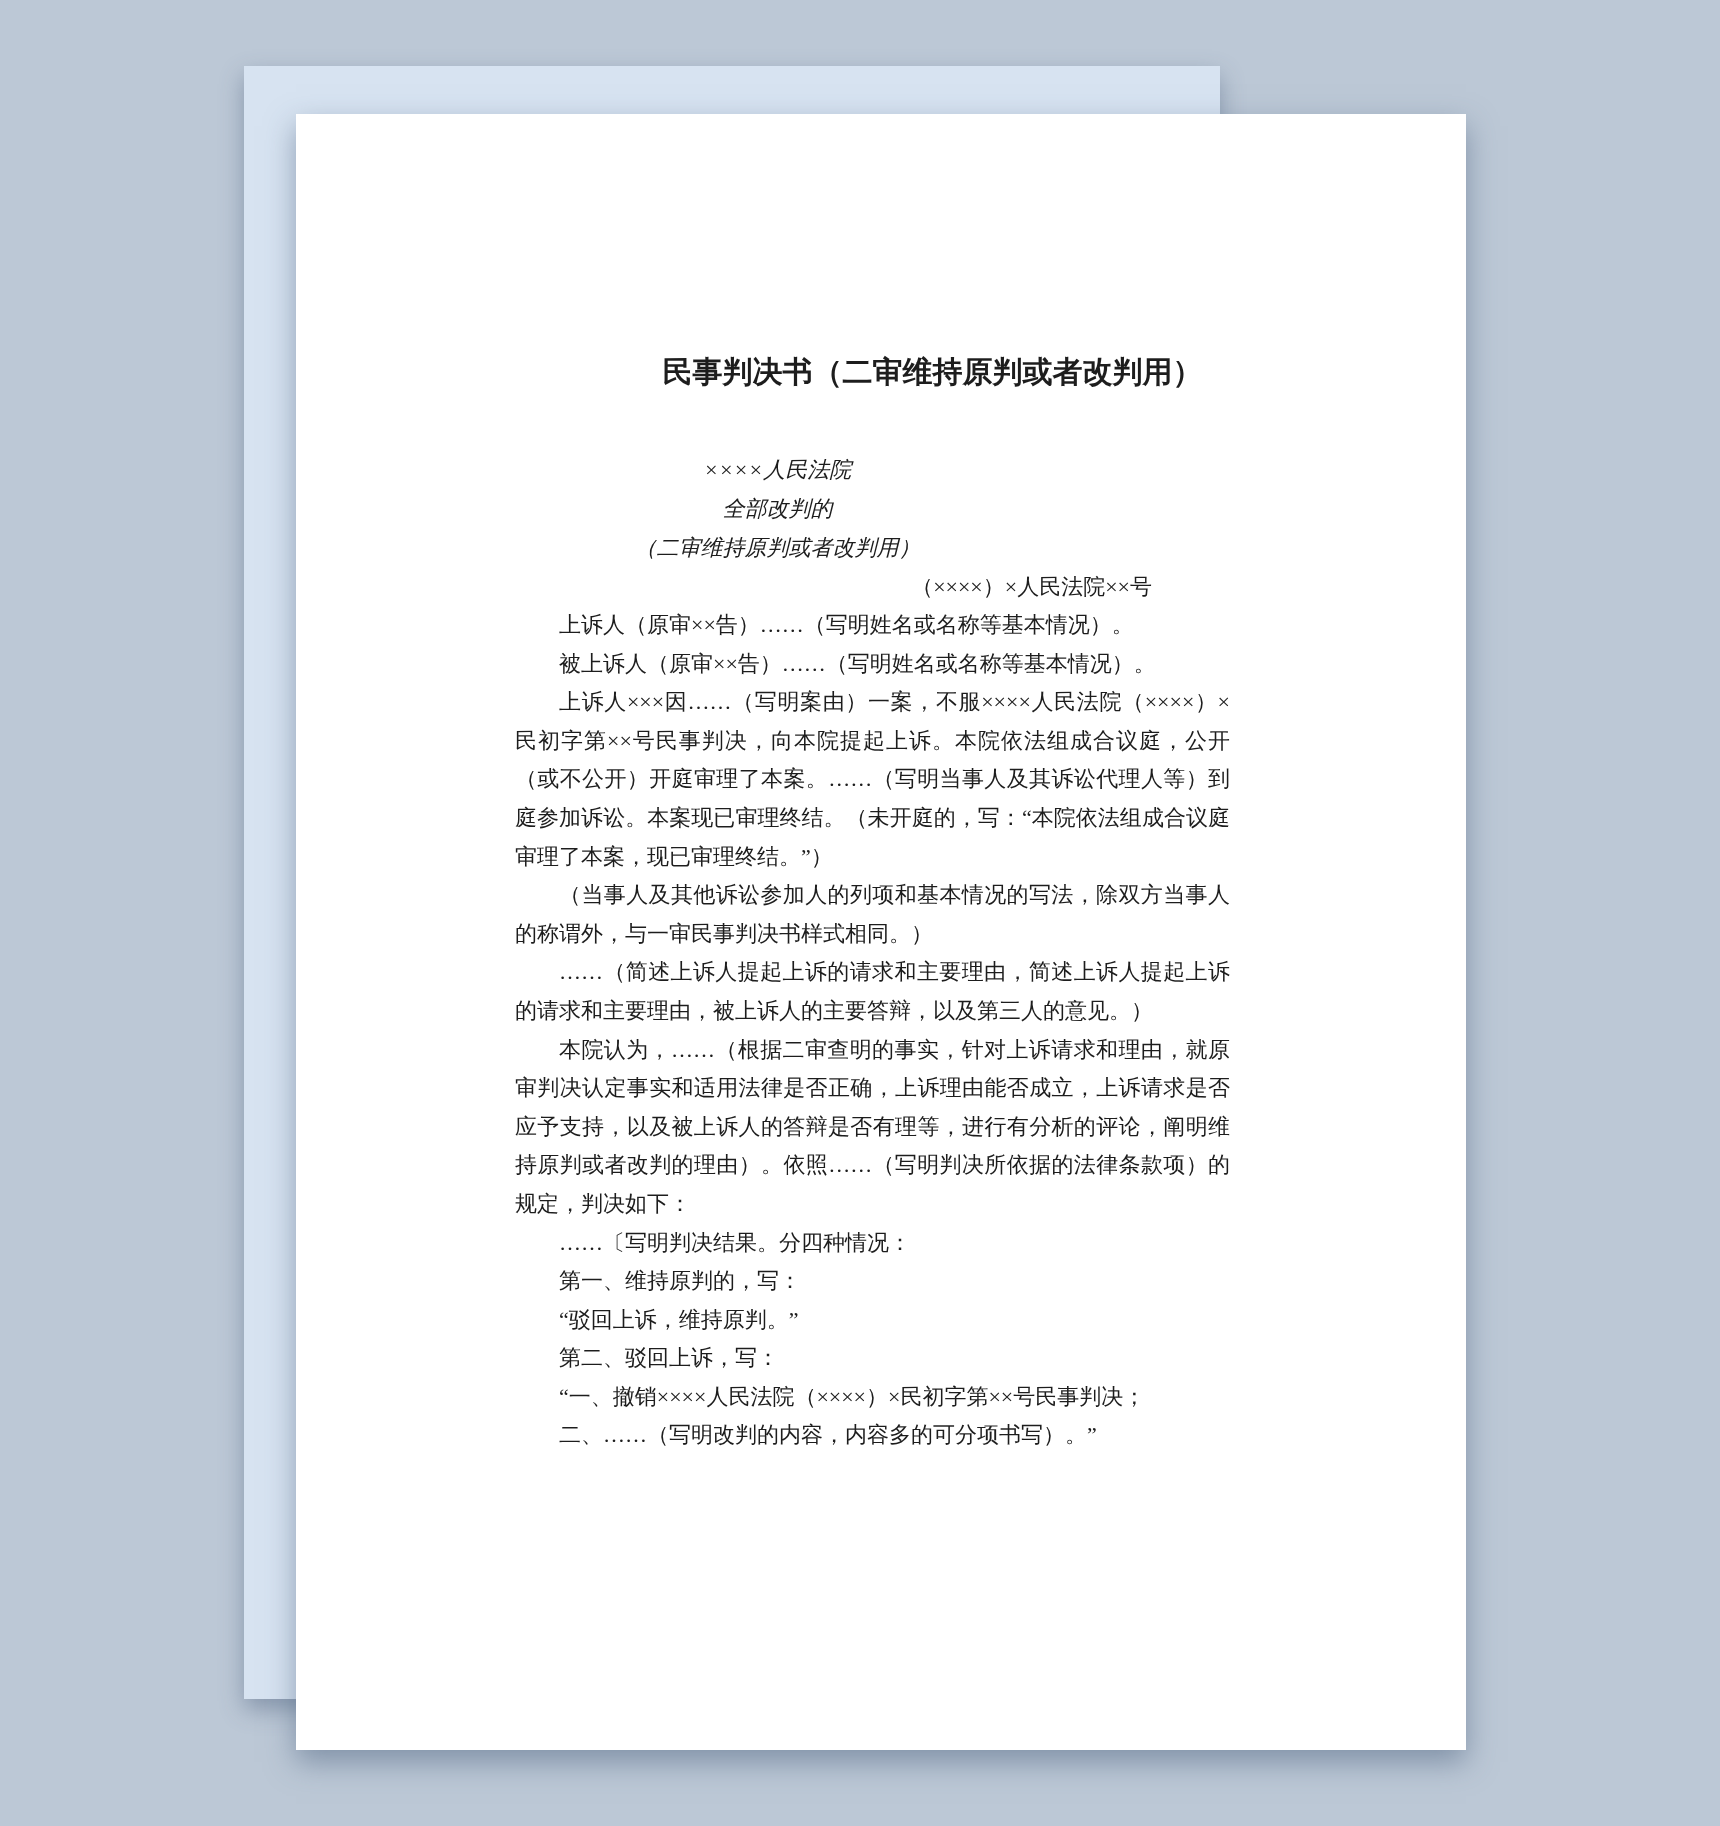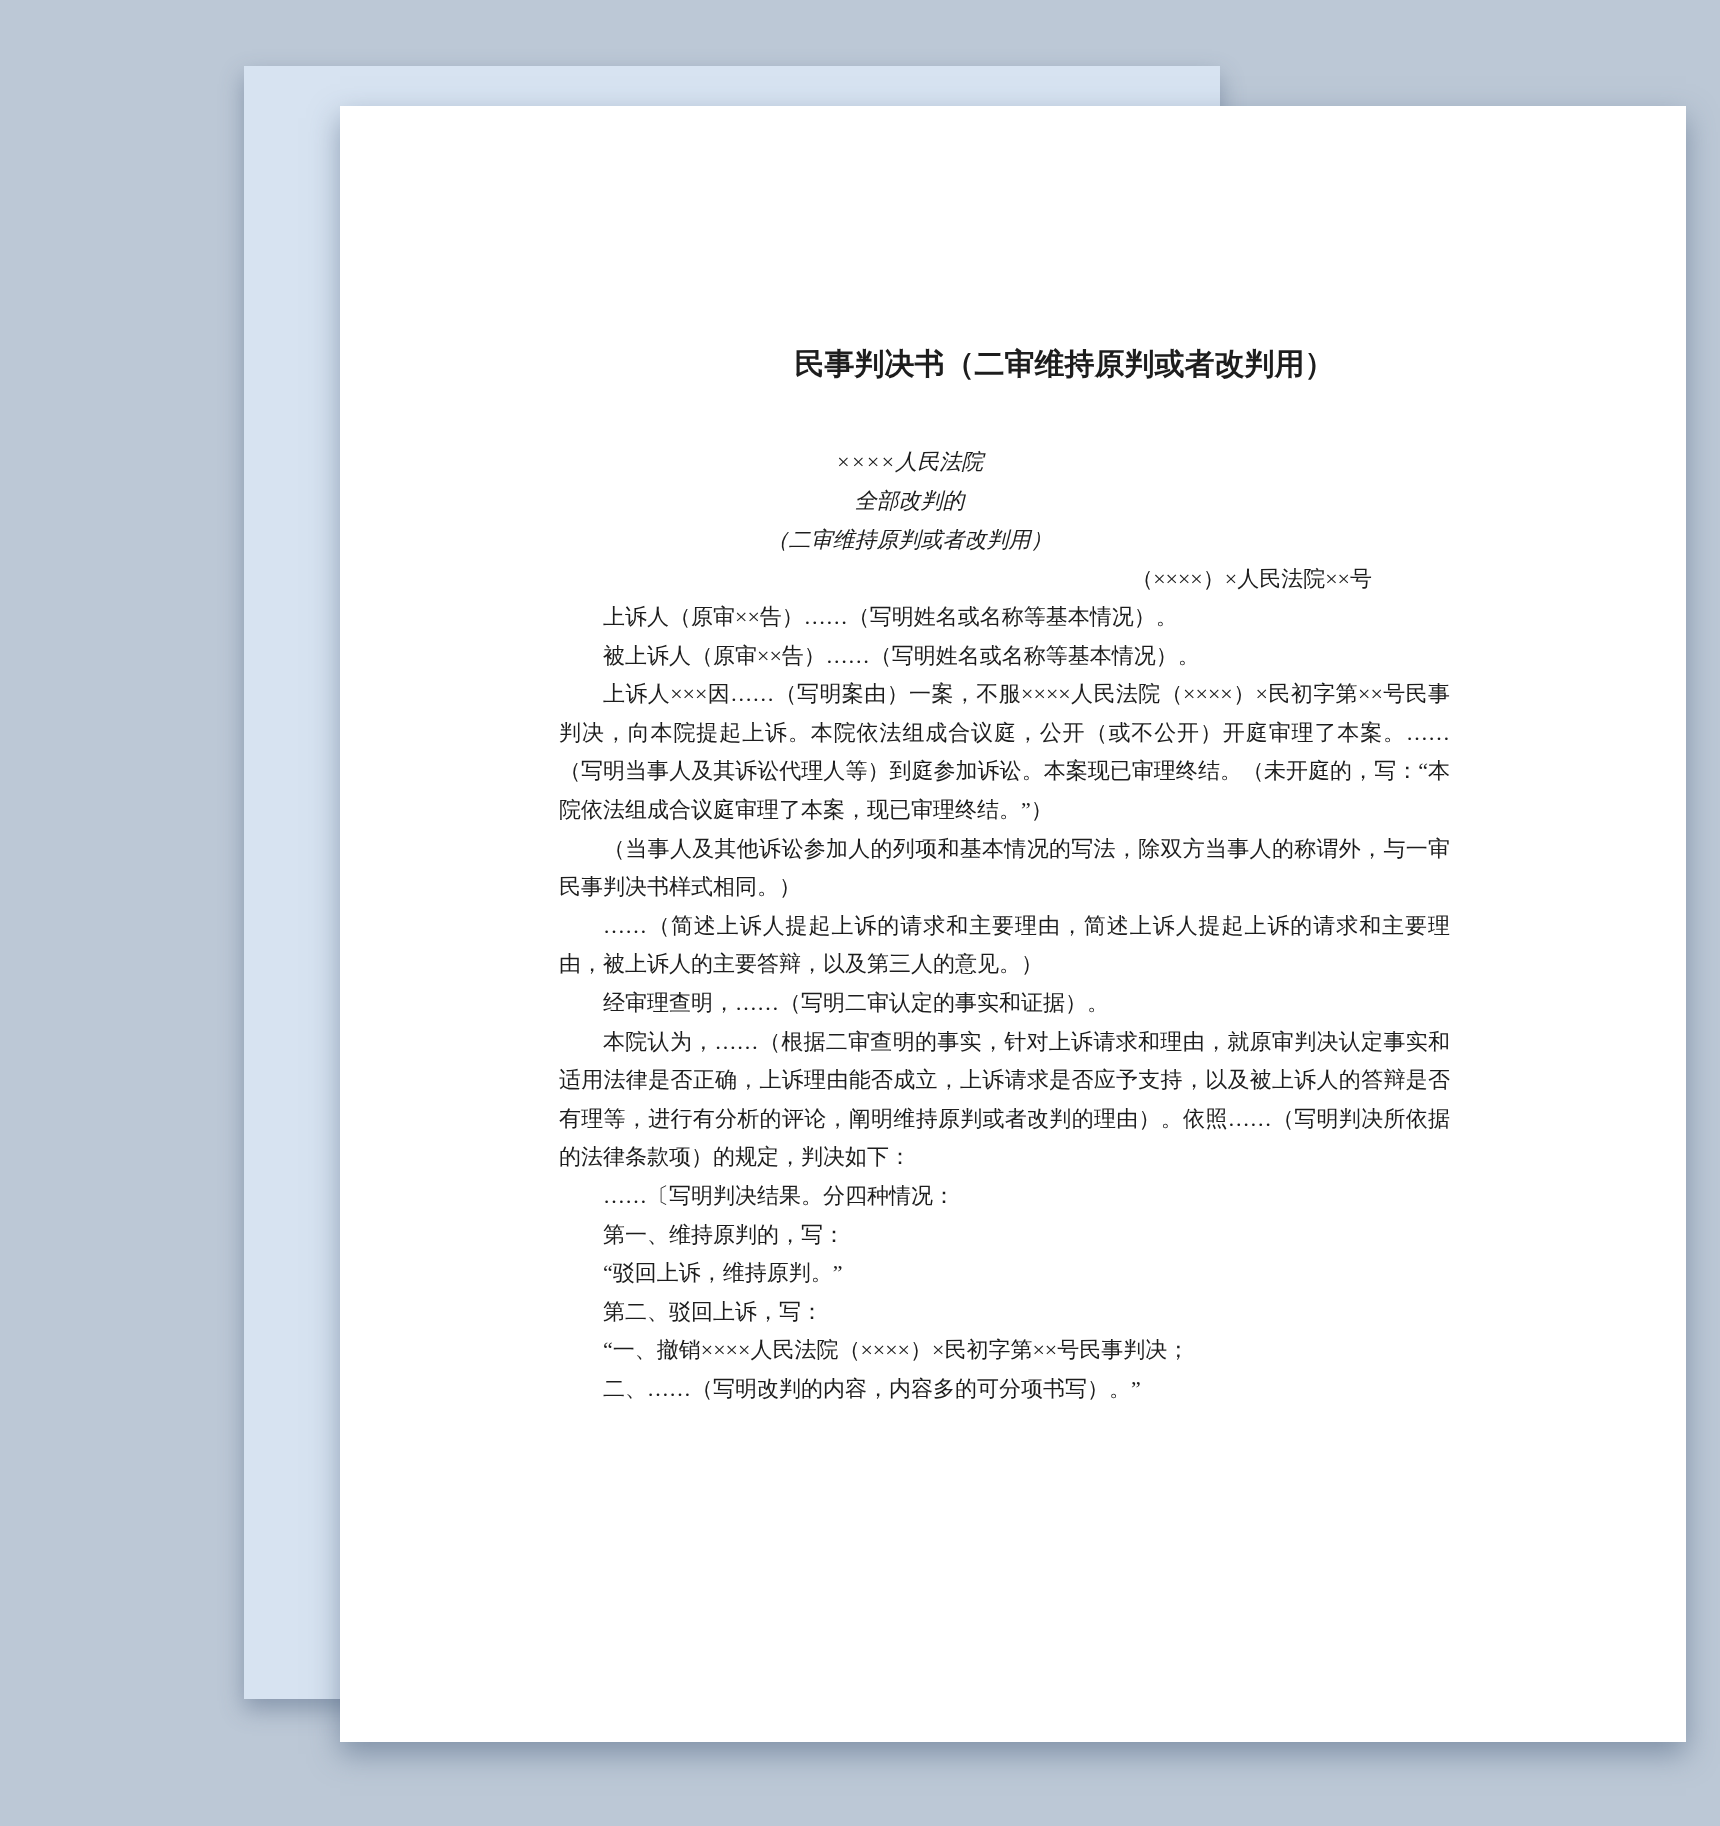--- a/index.html
+++ b/index.html
@@ -18,30 +18,29 @@
     left: 244px;
     top: 66px;
     width: 976px;
     height: 1633px;
     background: var(--back-page, #d7e3f1);
     box-shadow: 0 10px 22px rgba(70, 92, 122, 0.45);
   }
   .doc-page {
     position: absolute;
     left: 296px;
-    top: 106px;
-    width: 1346px;
+    top: 114px;
+    width: 1170px;
     height: 1636px;
     box-sizing: border-box;
     padding: 238px 236px 0 219px;
     background: var(--page, #ffffff);
     box-shadow: 0 12px 28px rgba(70, 92, 122, 0.5);
     font-family: "Liberation Serif", "DejaVu Serif", serif;
     color: var(--text, #1d1d1d);
-    margin-left: 44px;
   }
   .doc-title {
     margin: 0 0 58px 0;
     padding-left: 120px;
     font-size: 30px;
     font-weight: bold;
     line-height: 40px;
     text-align: center;
     white-space: nowrap;
   }
@@ -85,21 +84,20 @@
       <p class="hline">全部改判的</p>
       <p class="hline">（二审维持原判或者改判用）</p>
     </div>
     <p class="case-number">（××××）×人民法院××号</p>
     <div class="body-block">
         <p class="para">上诉人（原审××告）……（写明姓名或名称等基本情况）。</p>
         <p class="para">被上诉人（原审××告）……（写明姓名或名称等基本情况）。</p>
         <p class="para">上诉人×××因……（写明案由）一案，不服××××人民法院（××××）×民初字第××号民事判决，向本院提起上诉。本院依法组成合议庭，公开（或不公开）开庭审理了本案。……（写明当事人及其诉讼代理人等）到庭参加诉讼。本案现已审理终结。（未开庭的，写：“本院依法组成合议庭审理了本案，现已审理终结。”）</p>
         <p class="para">（当事人及其他诉讼参加人的列项和基本情况的写法，除双方当事人的称谓外，与一审民事判决书样式相同。）</p>
         <p class="para">……（简述上诉人提起上诉的请求和主要理由，简述上诉人提起上诉的请求和主要理由，被上诉人的主要答辩，以及第三人的意见。）</p>
-        <p class="para">经审理查明，……（写明二审认定的事实和证据）。</p>
         <p class="para">本院认为，……（根据二审查明的事实，针对上诉请求和理由，就原审判决认定事实和适用法律是否正确，上诉理由能否成立，上诉请求是否应予支持，以及被上诉人的答辩是否有理等，进行有分析的评论，阐明维持原判或者改判的理由）。依照……（写明判决所依据的法律条款项）的规定，判决如下：</p>
         <p class="para">……〔写明判决结果。分四种情况：</p>
         <p class="para">第一、维持原判的，写：</p>
         <p class="para">“驳回上诉，维持原判。”</p>
         <p class="para">第二、驳回上诉，写：</p>
         <p class="para">“一、撤销××××人民法院（××××）×民初字第××号民事判决；</p>
         <p class="para">二、……（写明改判的内容，内容多的可分项书写）。”</p>
       </div>
   </div>
 </div>

